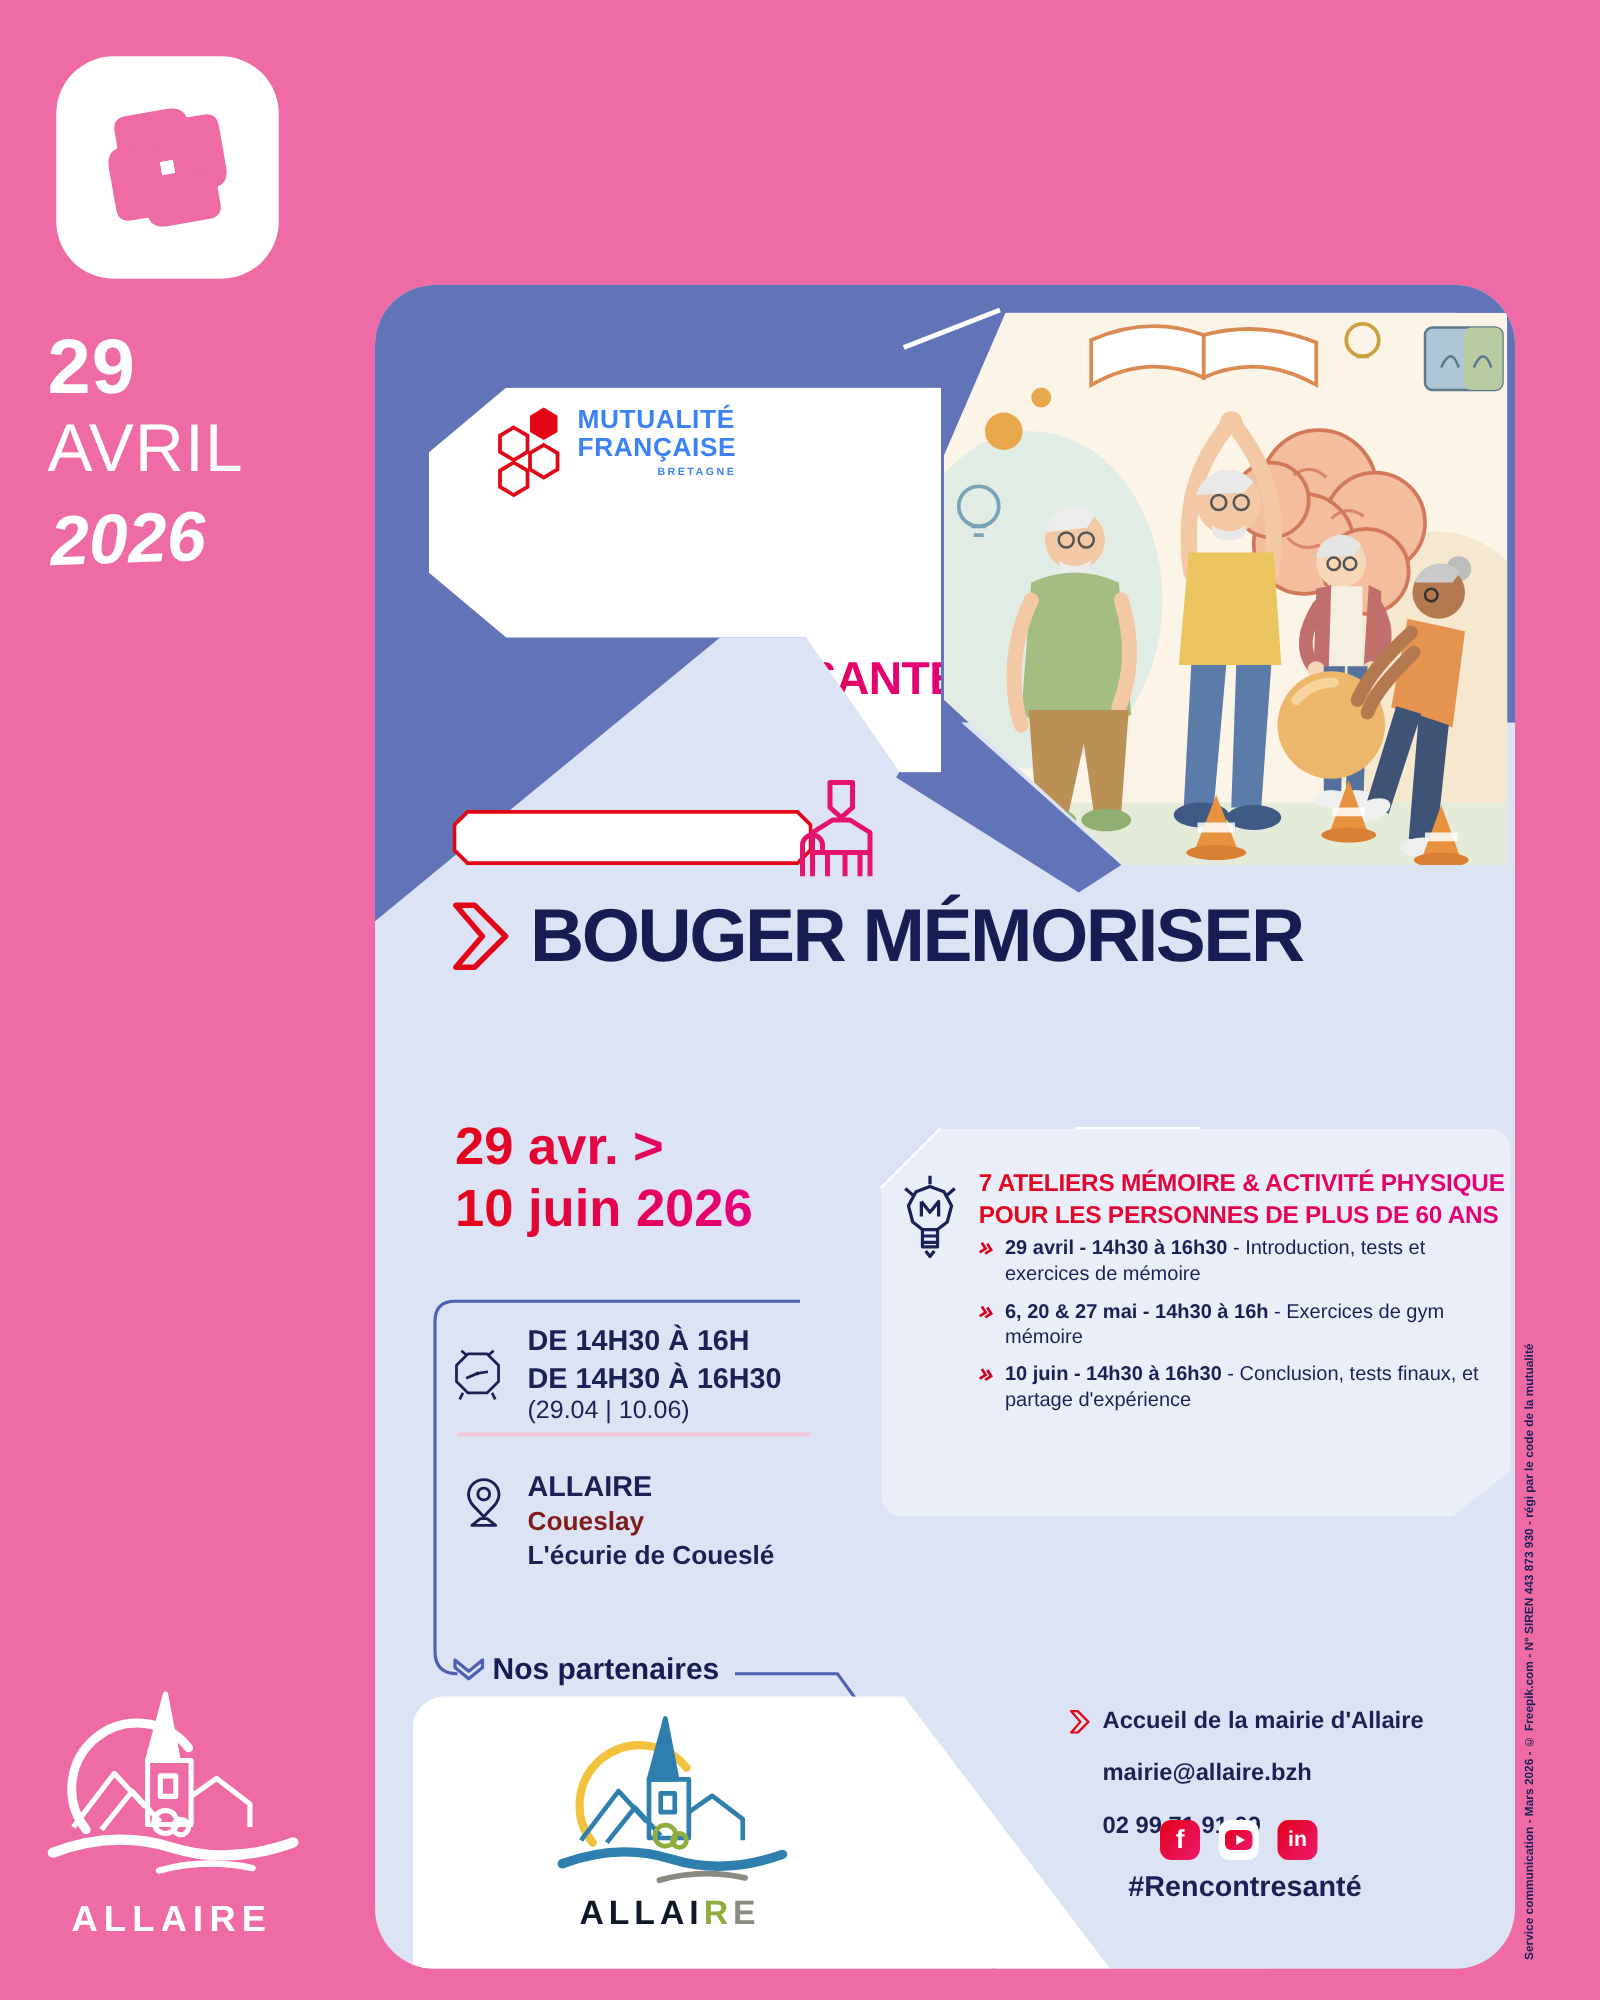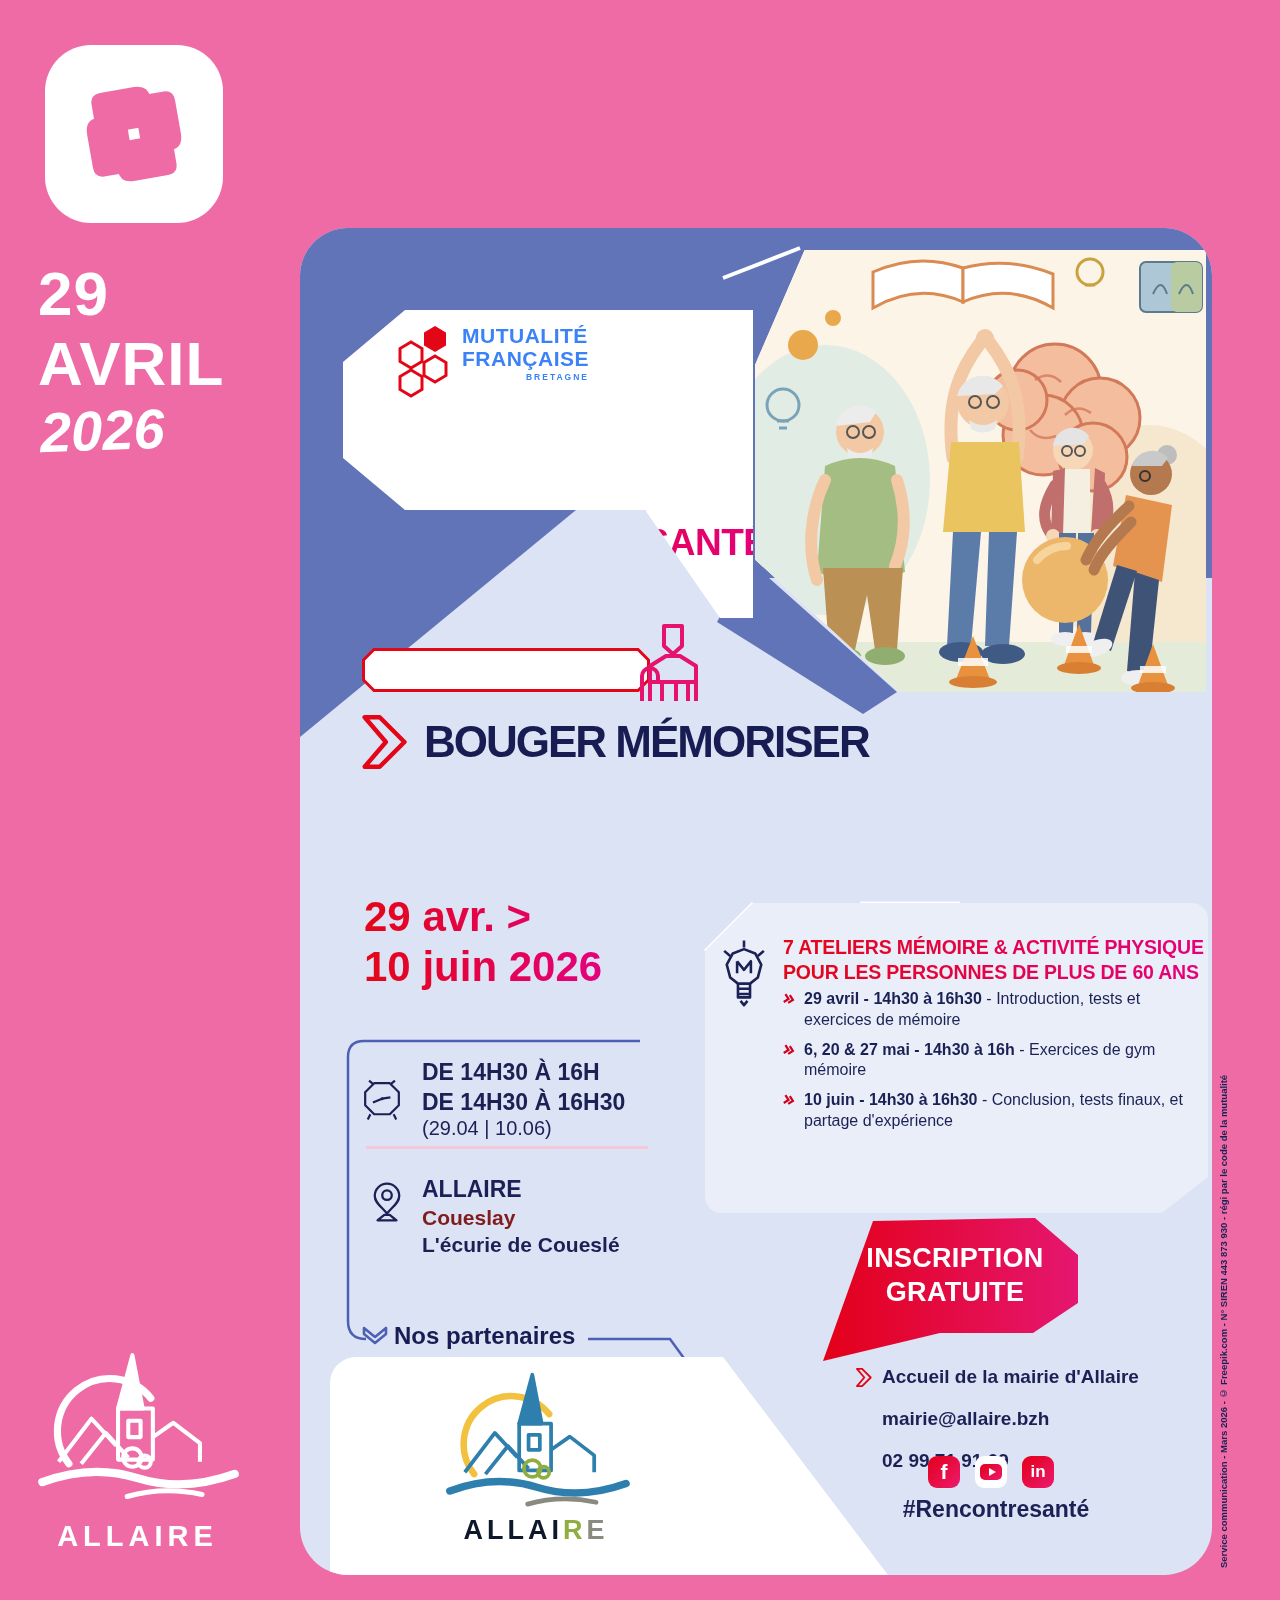--- a/index.html
+++ b/index.html
@@ -3,21 +3,21 @@
 <meta charset="utf-8">
 <style>
   html,body{margin:0;padding:0;}
   body{width:1280px;height:1600px;background:#ee6ba6;font-family:"Liberation Sans",sans-serif;overflow:hidden;}
   .stage{position:relative;width:1280px;height:1600px;background:#ee6ba6;}
   .abs{position:absolute;}
 
   
   .hands-box{left:45px;top:45px;width:178px;height:178px;background:#fff;border-radius:46px;}
   .flag-day{left:38px;top:258px;font-size:62px;font-weight:900;color:#fff;letter-spacing:1px;}
-  .flag-month{left:38px;top:328px;font-size:62px;font-weight:700;color:#fff;letter-spacing:1px;}
+  .flag-month{left:38px;top:328px;font-size:54px;font-weight:400;color:#fff;letter-spacing:1px;}
   .flag-year{left:40px;top:398px;font-size:56px;font-weight:700;font-style:italic;color:#fff;transform:rotate(-2deg);}
 
   
   .card{left:300px;top:228px;width:912px;height:1347px;background:#dce3f4;border-radius:48px;overflow:hidden;}
   .card svg.layer{position:absolute;left:0;top:0;}
 
   
   .tag{left:43px;top:82px;width:410px;height:308px;background:#fff;z-index:3;
        clip-path:polygon(62px 0,410px 0,410px 308px,377px 308px,302px 200px,62px 200px,0 148px,0 52px);}
   .mf-logo{position:absolute;left:55px;top:14px;display:flex;}
@@ -31,21 +31,21 @@
      border-radius:26px 44px 26px 26px;
      clip-path:polygon(0 26%,11% 0,100% 0,100% 100%,32% 100%,0 70%);}
 
   
   .pill{left:62px;top:420px;width:288px;height:44px;z-index:4;}
   .pill-label{position:absolute;left:26px;top:0;line-height:44px;font-size:17.5px;font-weight:800;color:#e30617;letter-spacing:.2px;white-space:nowrap;}
   .person-ic{left:336px;top:396px;z-index:4;}
 
   
   .headline{left:62px;top:486px;display:flex;align-items:center;gap:16px;z-index:4;}
-  .headline h1{margin:0;font-size:44px;font-weight:900;color:#171d52;letter-spacing:-2px;white-space:nowrap;}
+  .headline h1{margin:0;font-size:60px;font-weight:900;color:#171d52;letter-spacing:-2px;white-space:nowrap;}
 
   
   .bigdate{left:64px;top:664px;z-index:4;font-size:42px;font-weight:900;line-height:1.2;}
   .bigdate span{display:block;background:linear-gradient(90deg,#e30617,#e5007d);-webkit-background-clip:text;background-clip:text;color:transparent;white-space:nowrap;}
 
   .sched-l1{left:122px;top:831px;font-size:23px;font-weight:800;color:#1b2155;z-index:4;white-space:nowrap;}
   .sched-l2{left:122px;top:861px;font-size:23px;font-weight:800;color:#1b2155;z-index:4;white-space:nowrap;}
   .sched-l3{left:122px;top:889px;font-size:20px;font-weight:500;color:#1b2155;z-index:4;white-space:nowrap;}
   .clock-ic{left:60px;top:850px;z-index:4;}
   .divider{left:66px;top:918px;width:282px;height:3px;background:#f6c6d9;z-index:4;}
@@ -365,35 +365,20 @@
         </div>
         <div class="wk-item">
           <svg class="blt" width="12" height="12" viewBox="0 0 12 12">
               <path d="M1.5,2 L5.5,6 L1.5,10 M6,2 L10,6 L6,10" stroke="#d2001e" stroke-width="2.2" fill="none"></path>
             </svg>
           <div><b>10 juin - 14h30 à 16h30</b> <span>- Conclusion, tests finaux, et partage d'expérience</span></div>
         </div>
       </div>
     </div>
 
-    <div class="abs cta">
-      <svg width="258" height="146" viewBox="0 0 258 146">
-        <defs>
-          <linearGradient id="gradCta" x1="0" y1="0" x2="1" y2="0">
-            <stop offset="0" stop-color="#e30019"></stop>
-              <stop offset="1" stop-color="#e5166f"></stop>
-          </linearGradient>
-        </defs>
-        <polygon points="53,3 215,0 258,37 258,85 213,115 120,115 3,143" fill="url(#gradCta)"></polygon>
-      </svg>
-      <div class="cta-text">
-        <div>INSCRIPTION</div>
-        <div>GRATUITE</div>
-      </div>
-    </div>
 
     <div class="abs contact">
       <svg width="16" height="19" viewBox="0 0 52 62" style="margin-top:12px">
         <path d="M3,3 H20 L48,31 L20,59 H3 L27,31 Z" fill="none" stroke="#e30617" stroke-width="6" stroke-linejoin="round"></path>
       </svg>
       <div class="contact-col">
         <div>Accueil de la mairie d'Allaire</div>
         <div>mairie@allaire.bzh</div>
         <div>02 99 71 91 09</div>
       </div>

